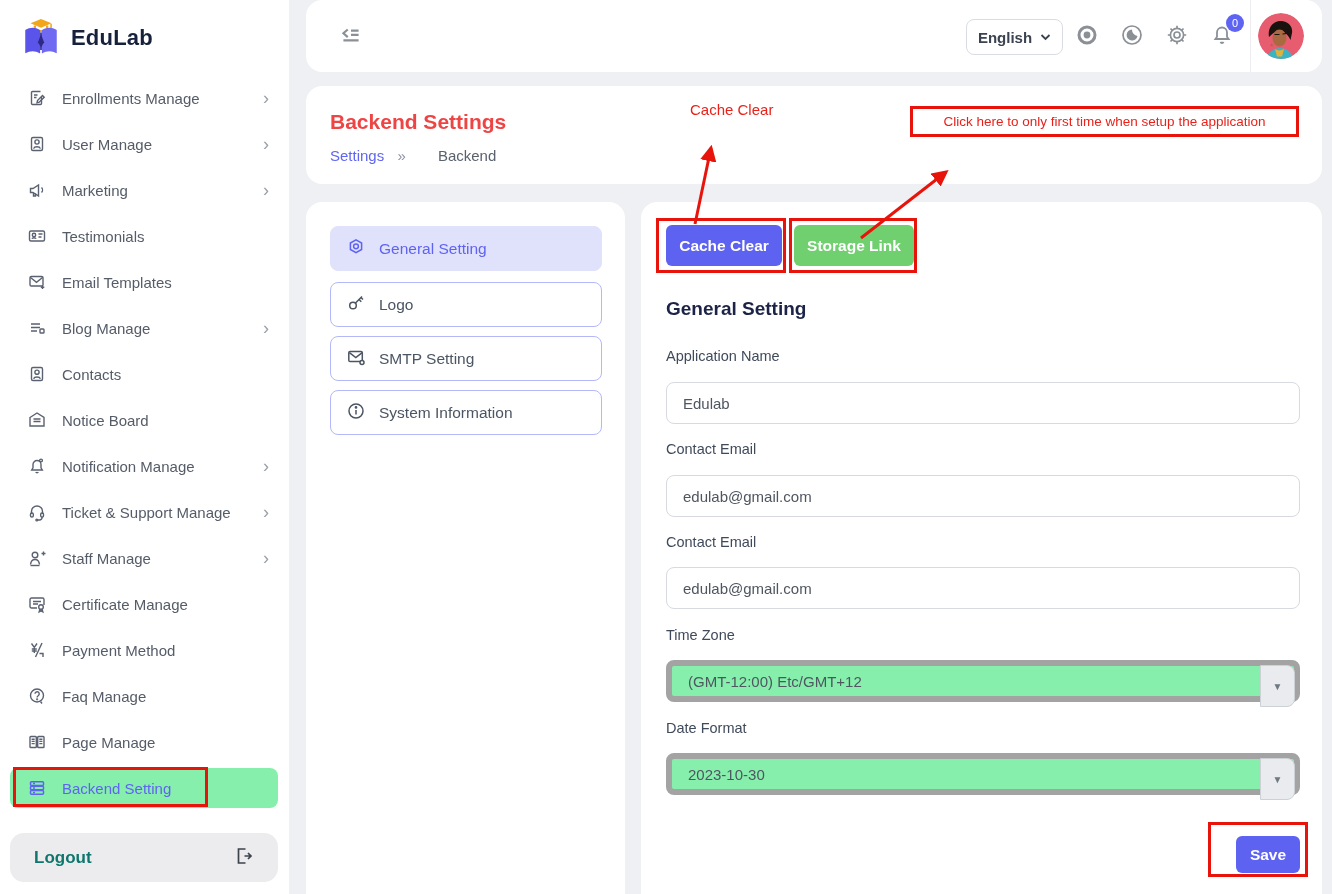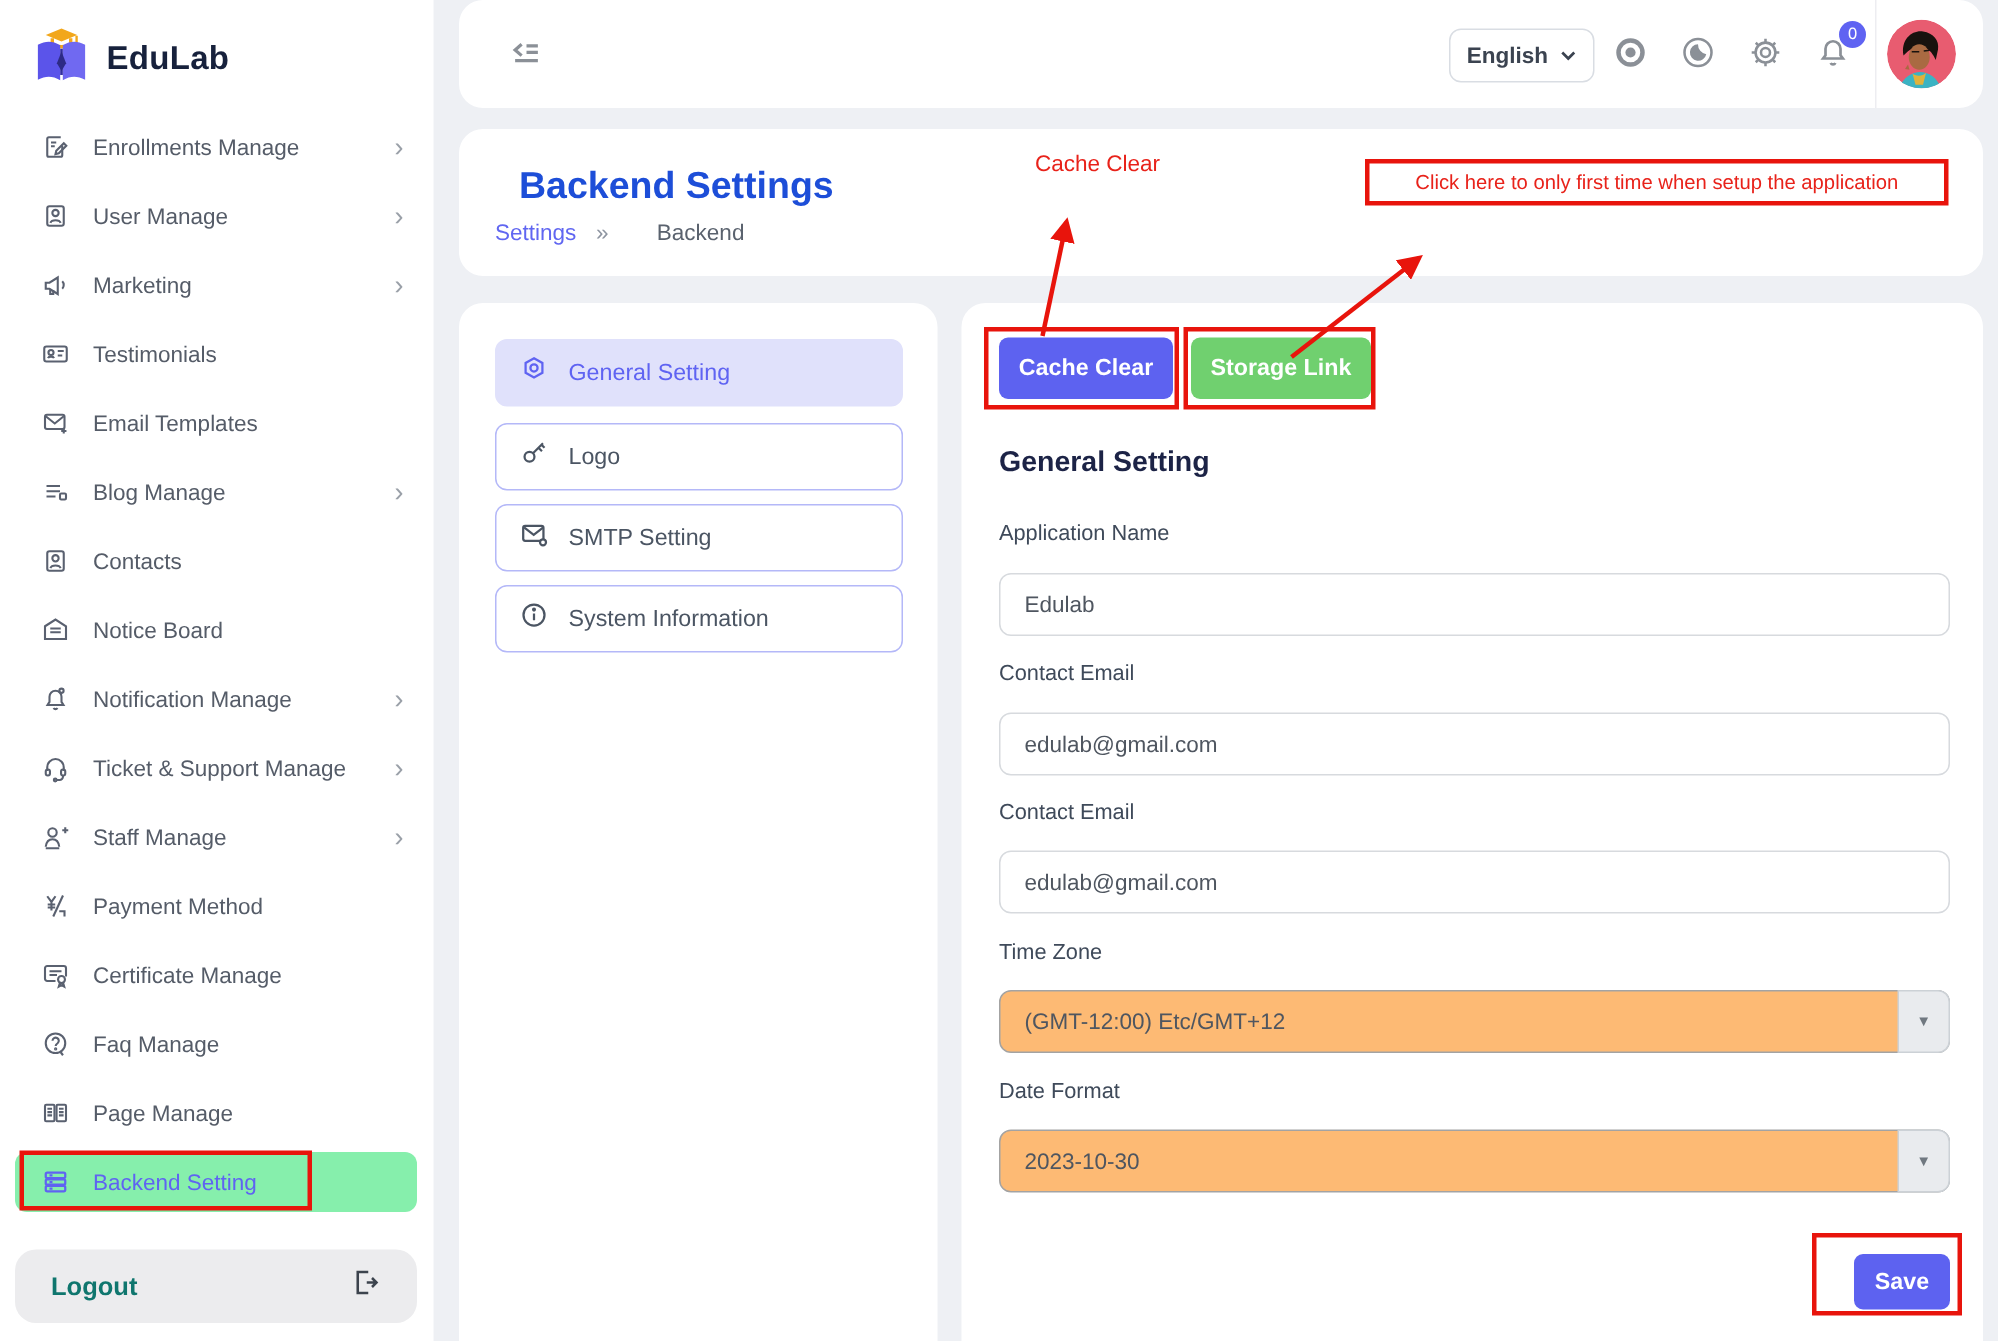--- a/index.html
+++ b/index.html
@@ -24,40 +24,40 @@
   .collapse-btn{position:absolute;left:32px;top:23px;width:26px;height:26px;cursor:pointer;}
   .lang-select{position:absolute;left:660px;top:19px;width:95px;height:34px;border:1px solid #d9dde3;border-radius:8px;background:#fff;display:flex;align-items:center;justify-content:center;gap:8px;font-size:15px;font-weight:bold;color:#3b4350;cursor:pointer;}
   .top-icons{position:absolute;left:769px;top:23px;display:flex;gap:21px;align-items:center;}
   .icon-btn{width:24px;height:24px;position:relative;cursor:pointer;display:flex;align-items:center;justify-content:center;}
   .badge{position:absolute;top:-9px;right:-10px;min-width:18px;height:18px;border-radius:50%;background:#5f63f2;color:#fff;font-size:11px;display:flex;align-items:center;justify-content:center;}
   .tb-divider{position:absolute;left:944px;top:0;width:1px;height:72px;background:#ededf1;}
   .avatar{position:absolute;left:952px;top:13px;width:46px;height:46px;border-radius:50%;overflow:hidden;cursor:pointer;}
 
   
   .header-card{position:absolute;left:306px;top:86px;width:1016px;height:98px;background:#fff;border-radius:16px;}
-  .page-title{position:absolute;left:24px;top:24px;font-size:25px;font-weight:bold;color:#1d4ed8;margin-left:16px;}
+  .page-title{position:absolute;left:24px;top:24px;font-size:21px;font-weight:bold;color:#ef4444;}
   .breadcrumb{position:absolute;left:24px;top:61px;font-size:15px;}
   .bc-home{color:#6066f1;cursor:pointer;}
   .bc-sep{color:#8d94a0;margin:0 9px;}
   .bc-cur{color:#5a626e;margin-left:19px;}
 
   
   .settings-card{position:absolute;left:306px;top:202px;width:319px;height:692px;background:#fff;border-radius:16px 16px 0 0;}
   .snav-item{position:absolute;left:24px;width:272px;height:45px;border:1px solid #b4b8f8;border-radius:8px;background:#fff;display:flex;align-items:center;gap:13px;padding:0 15px;box-sizing:border-box;font-size:15.5px;color:#4b5563;cursor:pointer;}
   .snav-item.active{background:#e0e1fb;border-color:#e0e1fb;color:#5f63f2;}
 
   
   .content-card{position:absolute;left:641px;top:202px;width:681px;height:692px;background:#fff;border-radius:16px 16px 0 0;}
   .btn{border:none;border-radius:6px;color:#fff;font-size:15.5px;font-weight:bold;font-family:inherit;cursor:pointer;}
   .btn-cache{position:absolute;left:25px;top:23px;width:116px;height:41px;background:#5d62f0;}
   .btn-storage{position:absolute;left:153px;top:23px;width:120px;height:41px;background:#70d06f;}
   .section-title{position:absolute;left:25px;top:96px;font-size:19px;font-weight:bold;color:#1c2346;}
   .form-label{position:absolute;left:25px;font-size:14.5px;color:#3f4a5a;}
   .form-input{position:absolute;left:25px;width:634px;height:42px;box-sizing:border-box;border:1px solid #d7dade;border-radius:8px;padding:0 16px;font-size:15px;color:#4f5660;background:#fff;font-family:inherit;outline:none;}
-  .form-select{position:absolute;left:25px;width:634px;height:42px;box-sizing:border-box;border:1px solid #a3a3a3;border-radius:8px;background:#fdba74;display:flex;align-items:center;padding:0 16px;font-size:15px;color:#4f5660;cursor:pointer;}
+  .form-select{position:absolute;left:25px;width:634px;height:42px;box-sizing:border-box;border:6px solid #a3a3a3;border-radius:8px;background:#86efac;display:flex;align-items:center;padding:0 16px;font-size:15px;color:#4f5660;cursor:pointer;}
   .addon{position:absolute;right:-1px;top:-1px;width:35px;height:42px;background:#e9ebee;border:1px solid #ccd1d6;border-radius:0 8px 8px 0;box-sizing:border-box;display:flex;align-items:center;justify-content:center;color:#707880;font-size:10px;}
   .btn-save{position:absolute;left:595px;top:634px;width:64px;height:37px;background:#5d62f0;}
 
   
   .ann-box{position:absolute;border:3px solid #e8140c;z-index:40;pointer-events:none;box-sizing:border-box;}
   .ann-text{position:absolute;color:#e8221a;font-size:15px;z-index:41;pointer-events:none;}
   .ann-note{position:absolute;left:910px;top:106px;width:389px;height:31px;border:3px solid #e8140c;z-index:41;box-sizing:border-box;display:flex;align-items:center;justify-content:center;color:#e8221a;font-size:13.5px;pointer-events:none;}
   .arrows{position:absolute;left:0;top:0;width:1332px;height:894px;z-index:39;pointer-events:none;}
 </style>
 </head>
@@ -210,38 +210,38 @@
               <path d="M3.5 17.5h9"></path>
             </svg>
         </span>
         <span class="slabel">Staff Manage</span>
         <span class="chev">›</span>
       </div>
 
       <div class="side-item">
         <span class="sicon">
           <svg width="20" height="20" viewBox="0 0 20 20" fill="none" stroke="#5a6170" stroke-width="1.4">
-              <path d="M4.5 3.5l2.8 3.8 2.7-3.8M7.3 7.3V13M4.8 9h5M4.8 11h5"></path>
-              <path d="M15 3L8.5 17"></path>
-              <path d="M12.5 13.5h3.5v3.5"></path>
-            </svg>
-        </span>
-        <span class="slabel">Payment Method</span>
-      </div>
-
-      <div class="side-item">
-        <span class="sicon">
-          <svg width="20" height="20" viewBox="0 0 20 20" fill="none" stroke="#5a6170" stroke-width="1.4">
               <path d="M17 11V5.5A1.5 1.5 0 0 0 15.5 4h-11A1.5 1.5 0 0 0 3 5.5v7A1.5 1.5 0 0 0 4.5 14H10"></path>
               <path d="M6 7.5h8M6 10h5"></path>
               <circle cx="14" cy="13" r="2.3"></circle>
               <path d="M13 15l-.8 2.8 1.8-1 1.8 1-.8-2.8"></path>
             </svg>
         </span>
         <span class="slabel">Certificate Manage</span>
+      </div>
+
+      <div class="side-item">
+        <span class="sicon">
+          <svg width="20" height="20" viewBox="0 0 20 20" fill="none" stroke="#5a6170" stroke-width="1.4">
+              <path d="M4.5 3.5l2.8 3.8 2.7-3.8M7.3 7.3V13M4.8 9h5M4.8 11h5"></path>
+              <path d="M15 3L8.5 17"></path>
+              <path d="M12.5 13.5h3.5v3.5"></path>
+            </svg>
+        </span>
+        <span class="slabel">Payment Method</span>
       </div>
 
       <div class="side-item">
         <span class="sicon">
           <svg width="20" height="20" viewBox="0 0 20 20" fill="none" stroke="#5a6170" stroke-width="1.4">
               <circle cx="10" cy="9.5" r="6.5"></circle>
               <path d="M13.5 15.5l1.5 2"></path>
               <path d="M8 7.8a2.1 2.1 0 1 1 3.4 1.7c-.8.6-1.3 1-1.3 1.9"></path>
               <circle cx="10.1" cy="13.3" r="0.4" fill="#5a6170"></circle>
             </svg>

